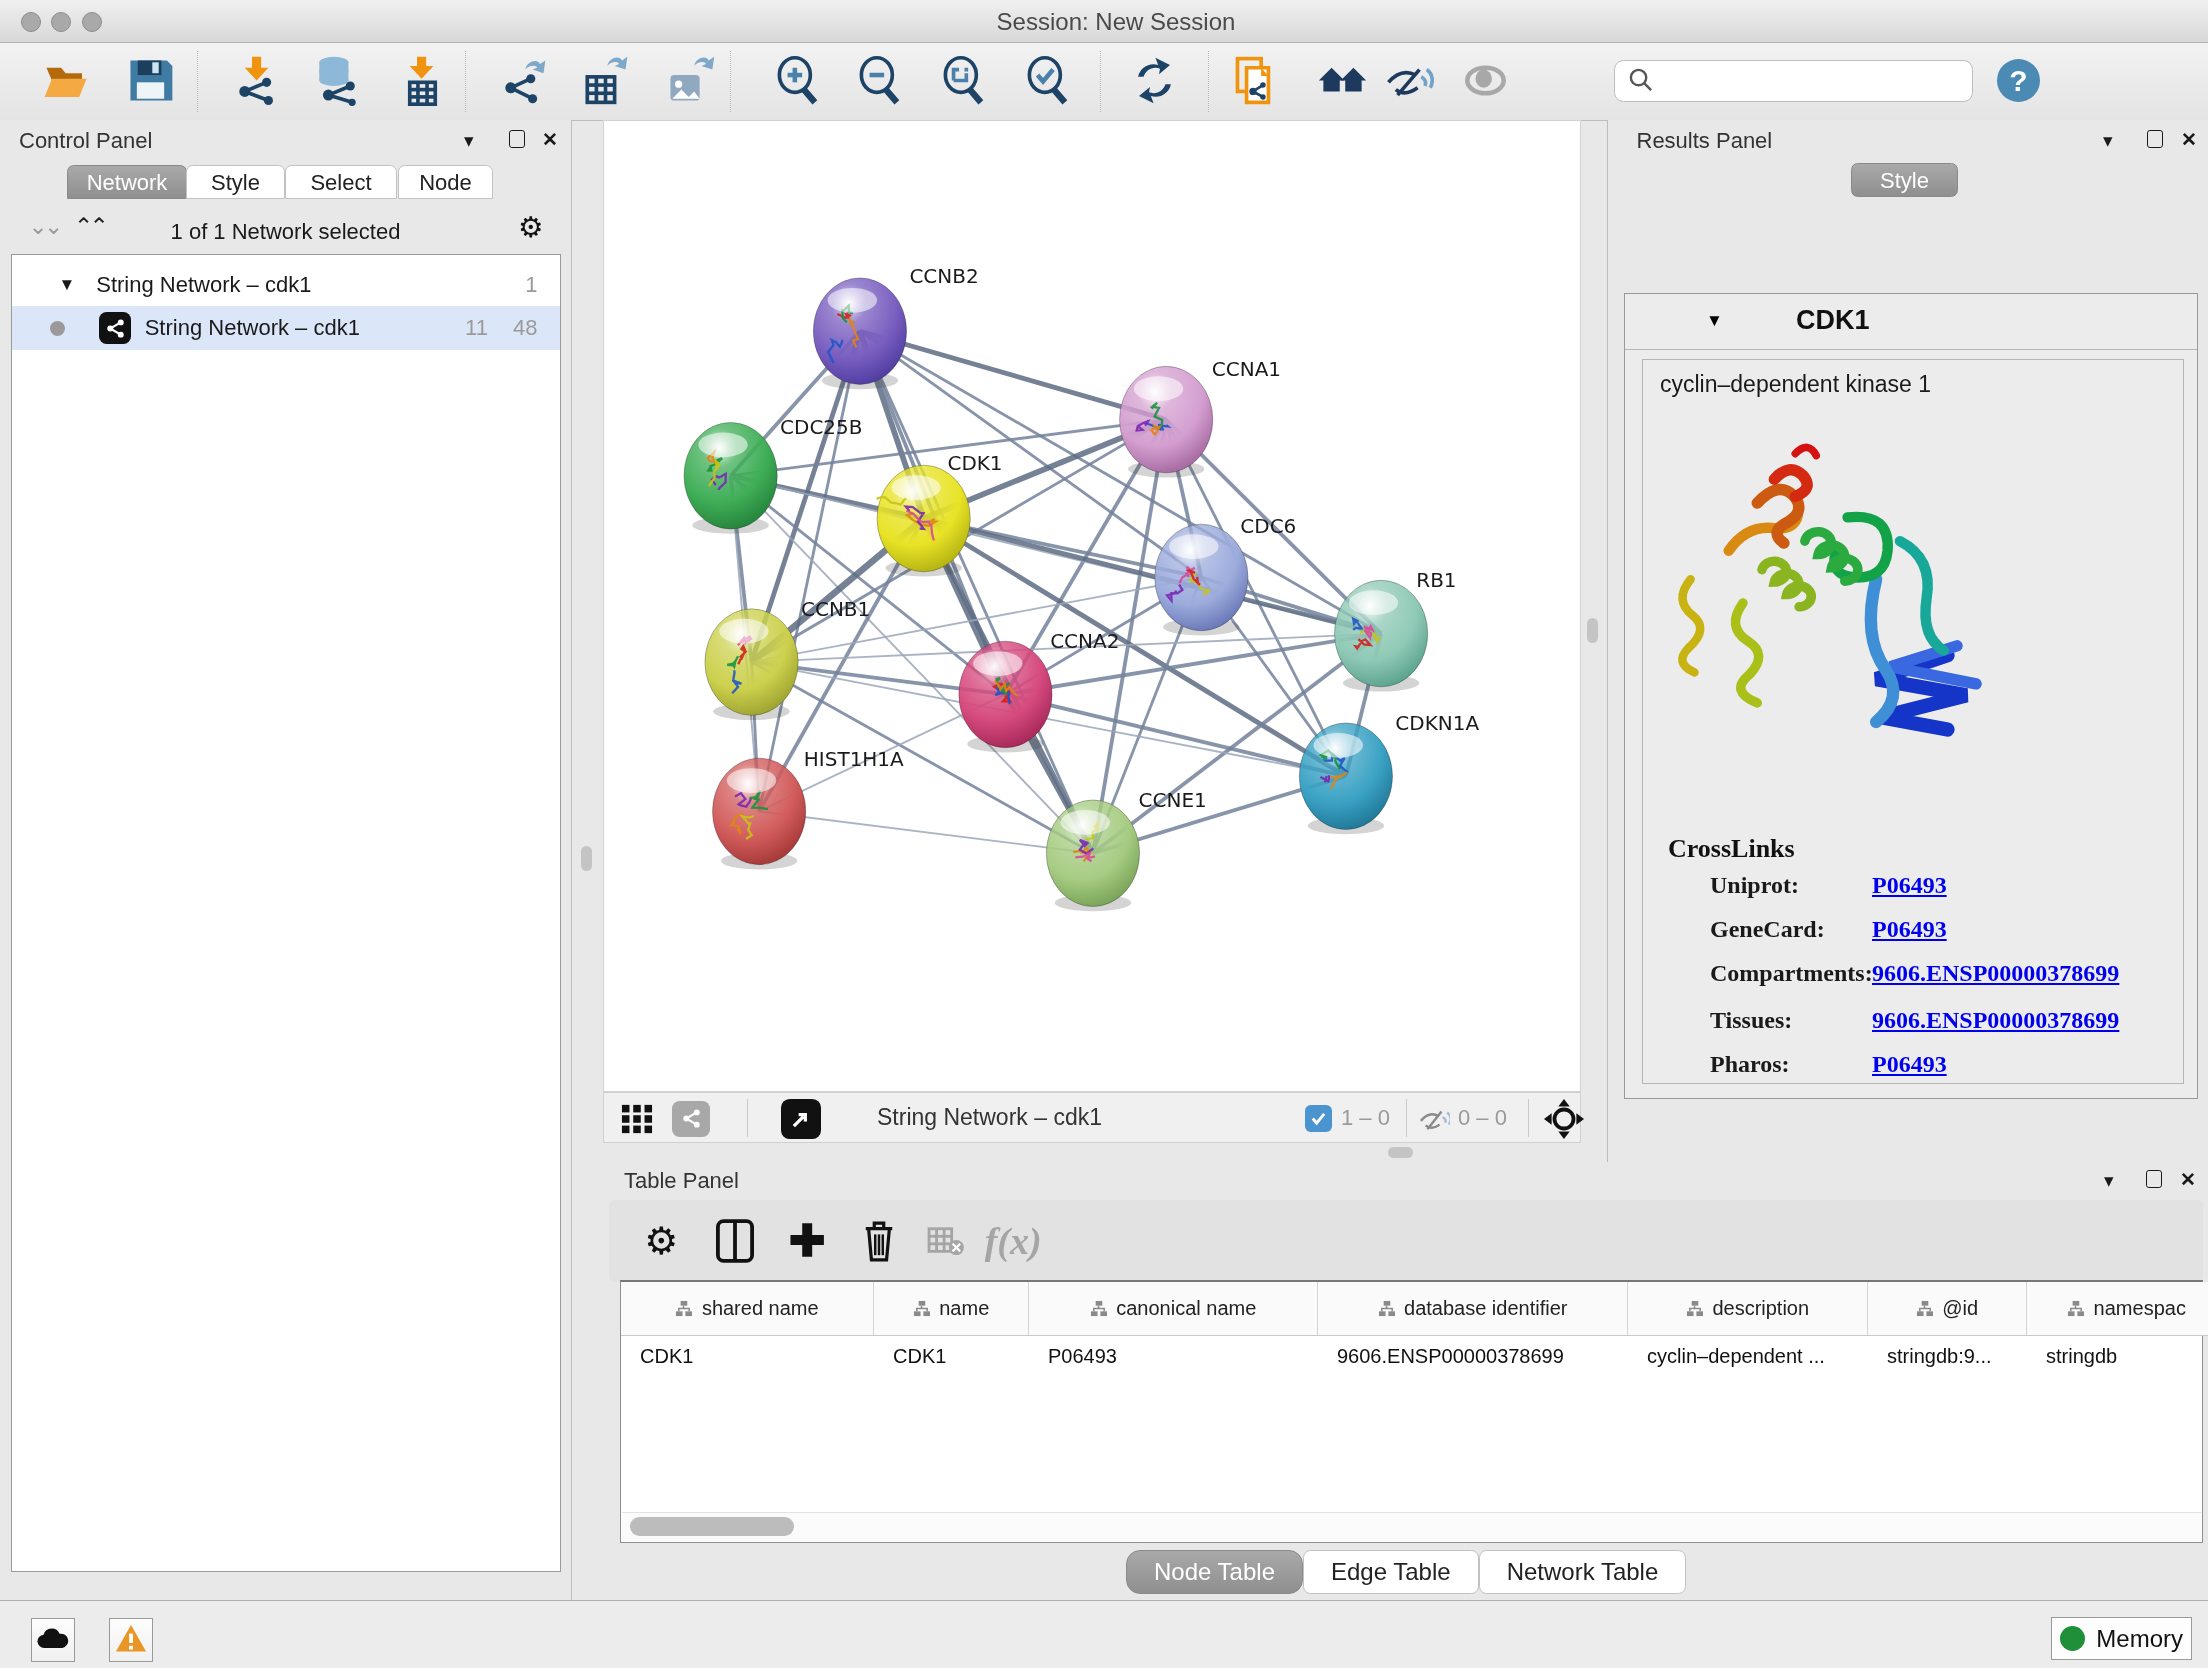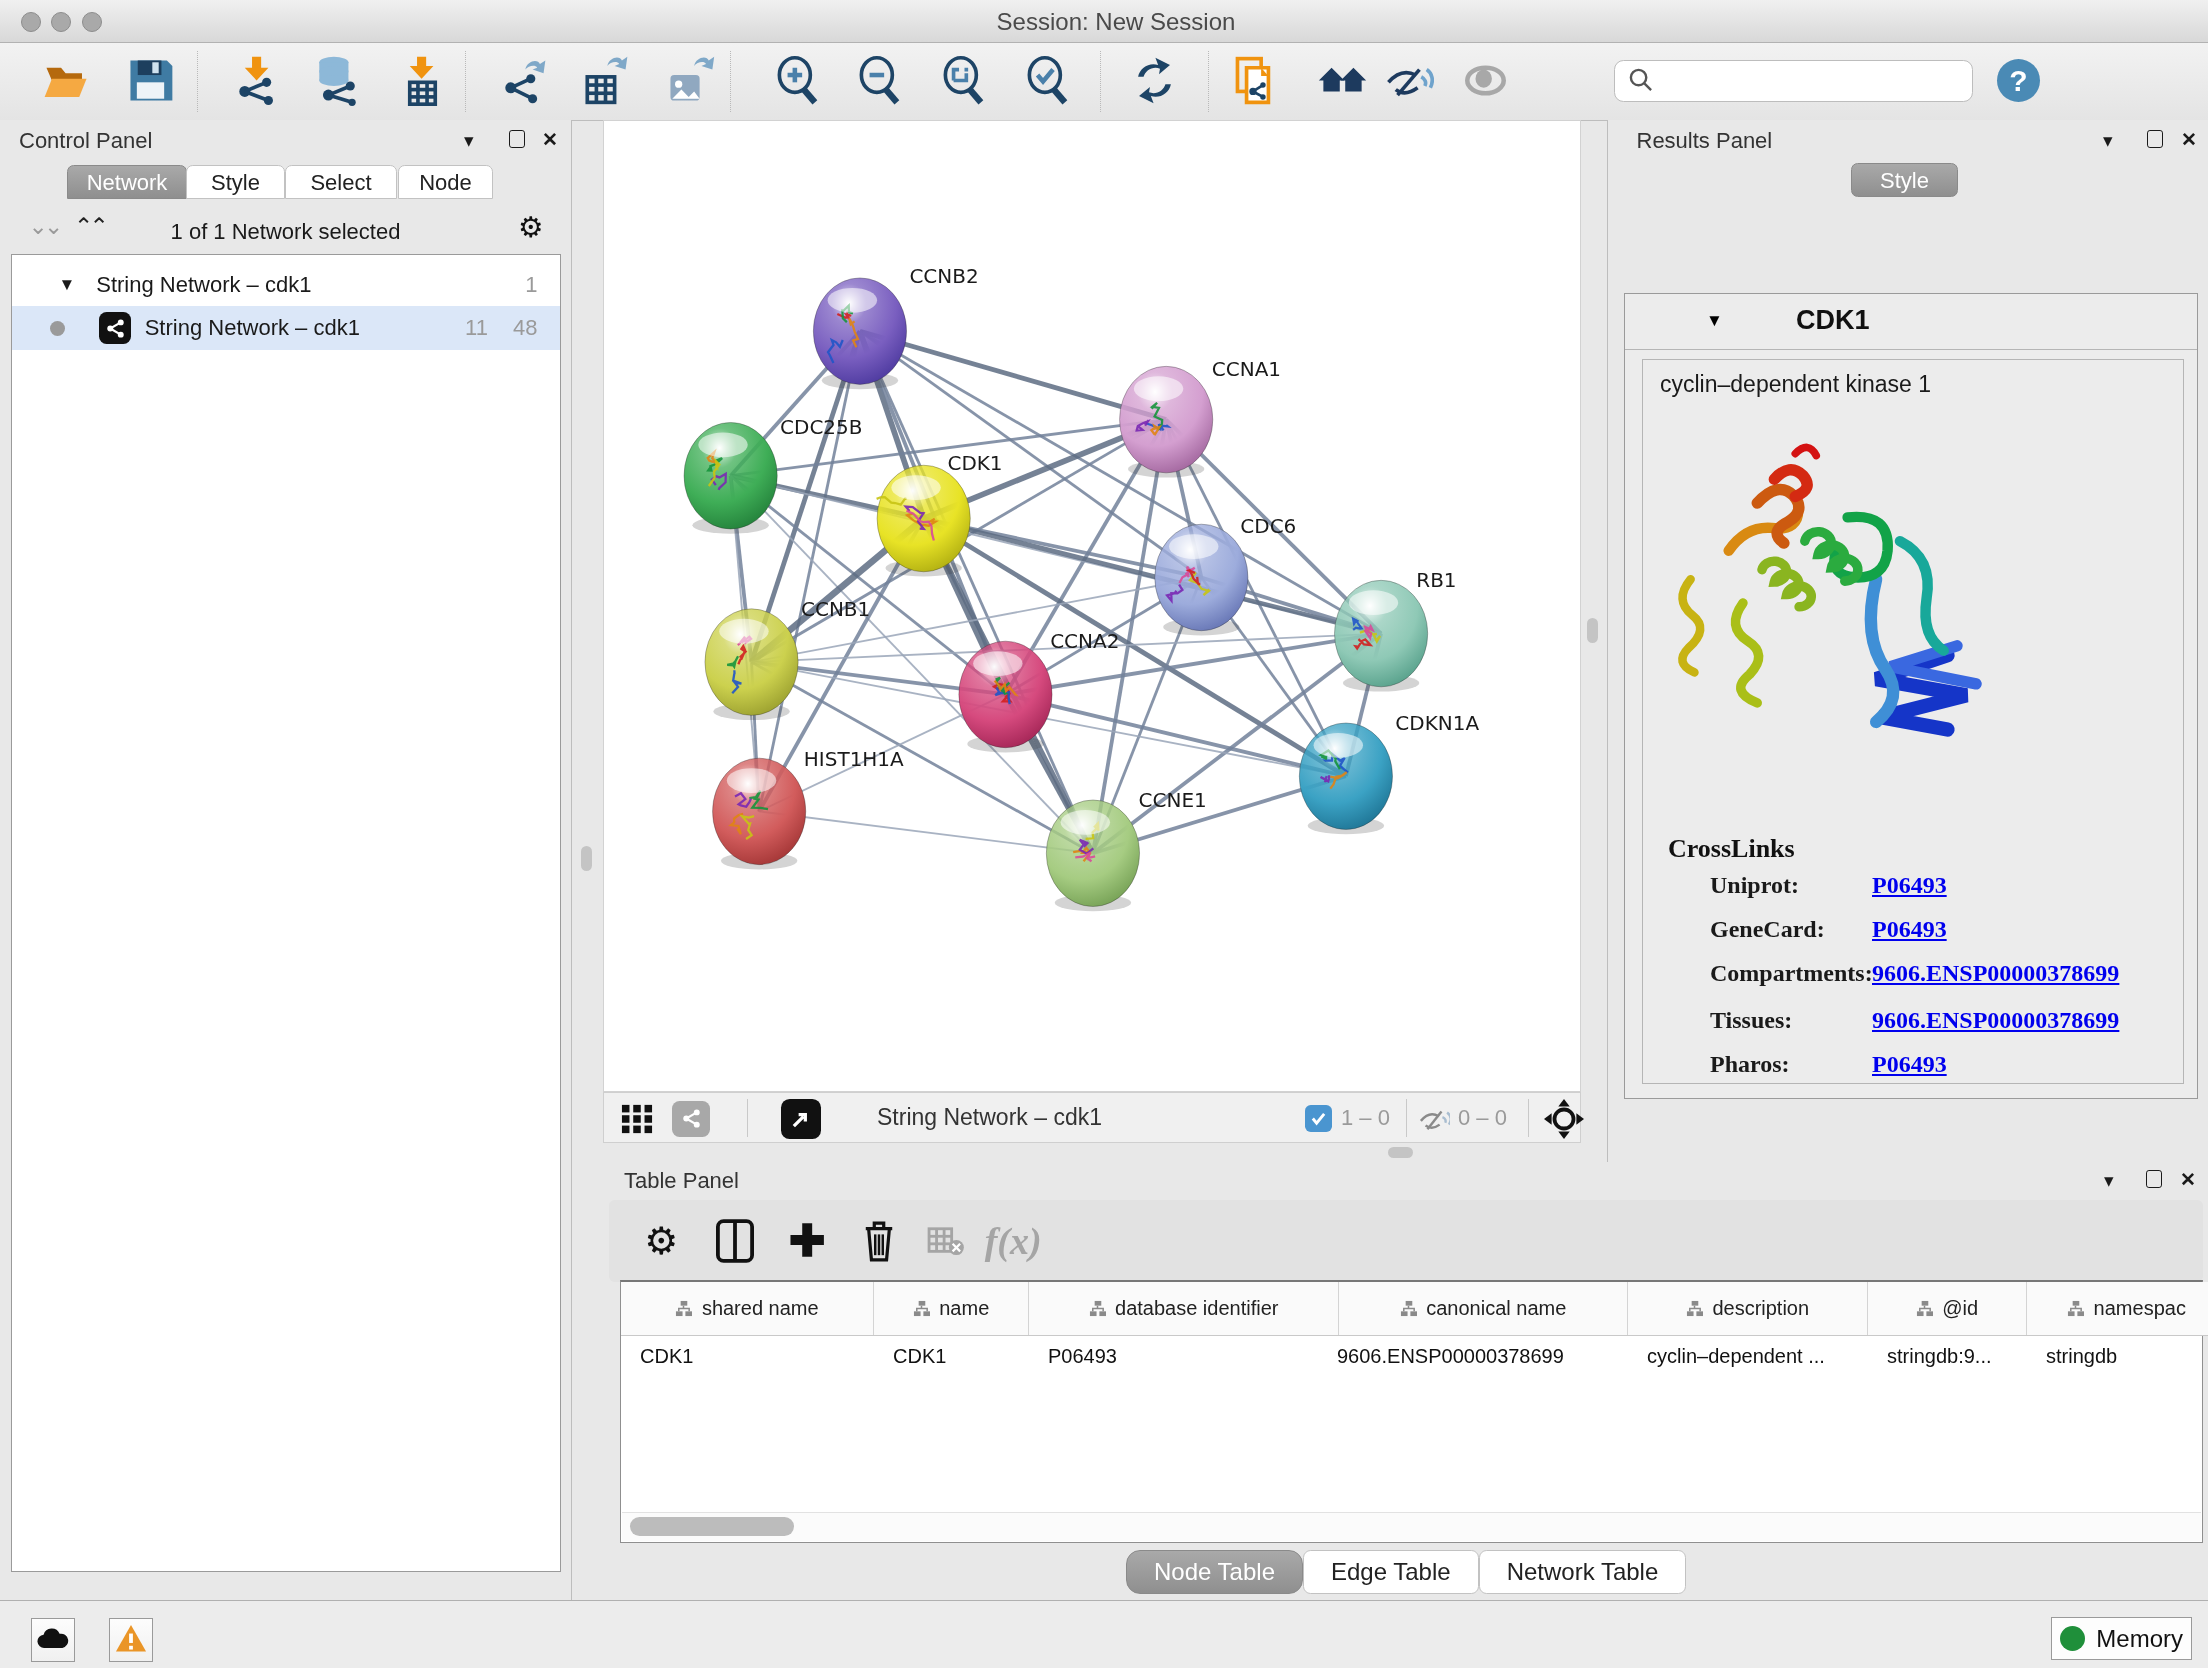--- a/index.html
+++ b/index.html
@@ -712,37 +712,37 @@
         </div>
         <div class="th" style="width: 155px;">
           <svg width="17" height="17" viewBox="0 0 18 18">
             <rect x="6" y="1" width="7" height="5" fill="#8a8a8a"></rect>
             <rect x="1" y="12" width="7" height="5" fill="#8a8a8a"></rect>
             <rect x="11" y="12" width="7" height="5" fill="#8a8a8a"></rect>
             <path d="M9 6v3M4 12V9h11v3" fill="none" stroke="#8a8a8a" stroke-width="1.6"></path>
           </svg>
           <span>name</span>
         </div>
+        <div class="th" style="width: 289px;">
+          <svg width="17" height="17" viewBox="0 0 18 18">
+            <rect x="6" y="1" width="7" height="5" fill="#8a8a8a"></rect>
+            <rect x="1" y="12" width="7" height="5" fill="#8a8a8a"></rect>
+            <rect x="11" y="12" width="7" height="5" fill="#8a8a8a"></rect>
+            <path d="M9 6v3M4 12V9h11v3" fill="none" stroke="#8a8a8a" stroke-width="1.6"></path>
+          </svg>
+          <span>canonical name</span>
+        </div>
         <div class="th" style="width: 310px;">
           <svg width="17" height="17" viewBox="0 0 18 18">
             <rect x="6" y="1" width="7" height="5" fill="#8a8a8a"></rect>
             <rect x="1" y="12" width="7" height="5" fill="#8a8a8a"></rect>
             <rect x="11" y="12" width="7" height="5" fill="#8a8a8a"></rect>
             <path d="M9 6v3M4 12V9h11v3" fill="none" stroke="#8a8a8a" stroke-width="1.6"></path>
           </svg>
           <span>database identifier</span>
-        </div>
-        <div class="th" style="width: 289px;">
-          <svg width="17" height="17" viewBox="0 0 18 18">
-            <rect x="6" y="1" width="7" height="5" fill="#8a8a8a"></rect>
-            <rect x="1" y="12" width="7" height="5" fill="#8a8a8a"></rect>
-            <rect x="11" y="12" width="7" height="5" fill="#8a8a8a"></rect>
-            <path d="M9 6v3M4 12V9h11v3" fill="none" stroke="#8a8a8a" stroke-width="1.6"></path>
-          </svg>
-          <span>canonical name</span>
         </div>
         <div class="th" style="width: 240px;">
           <svg width="17" height="17" viewBox="0 0 18 18">
             <rect x="6" y="1" width="7" height="5" fill="#8a8a8a"></rect>
             <rect x="1" y="12" width="7" height="5" fill="#8a8a8a"></rect>
             <rect x="11" y="12" width="7" height="5" fill="#8a8a8a"></rect>
             <path d="M9 6v3M4 12V9h11v3" fill="none" stroke="#8a8a8a" stroke-width="1.6"></path>
           </svg>
           <span>description</span>
         </div>

